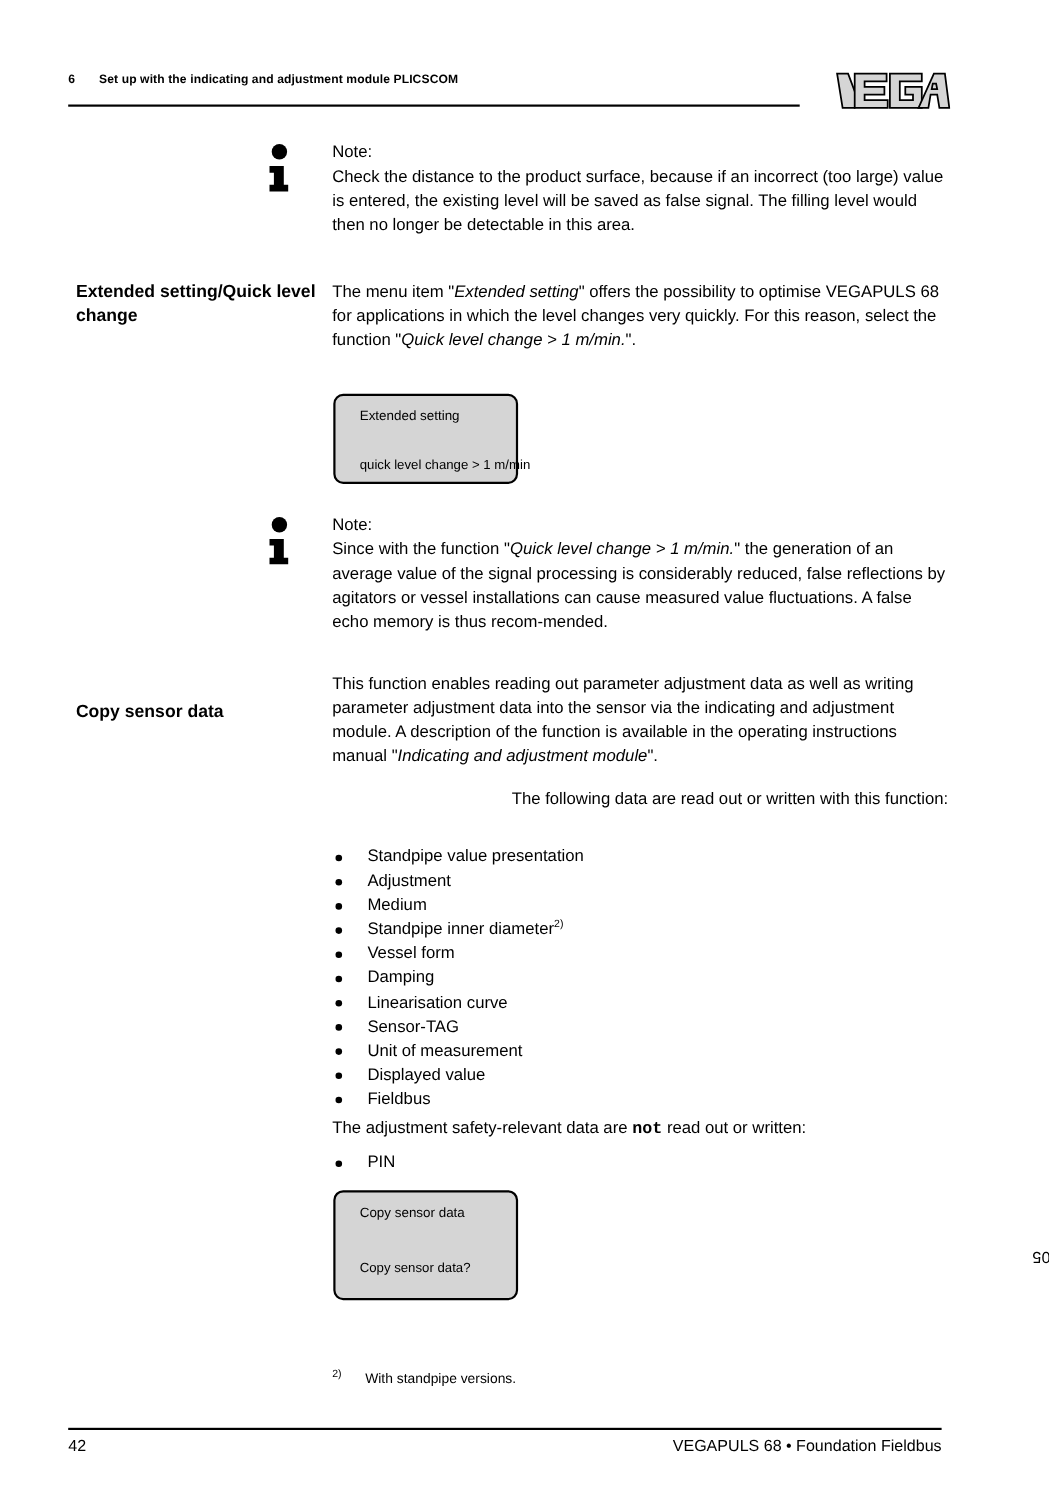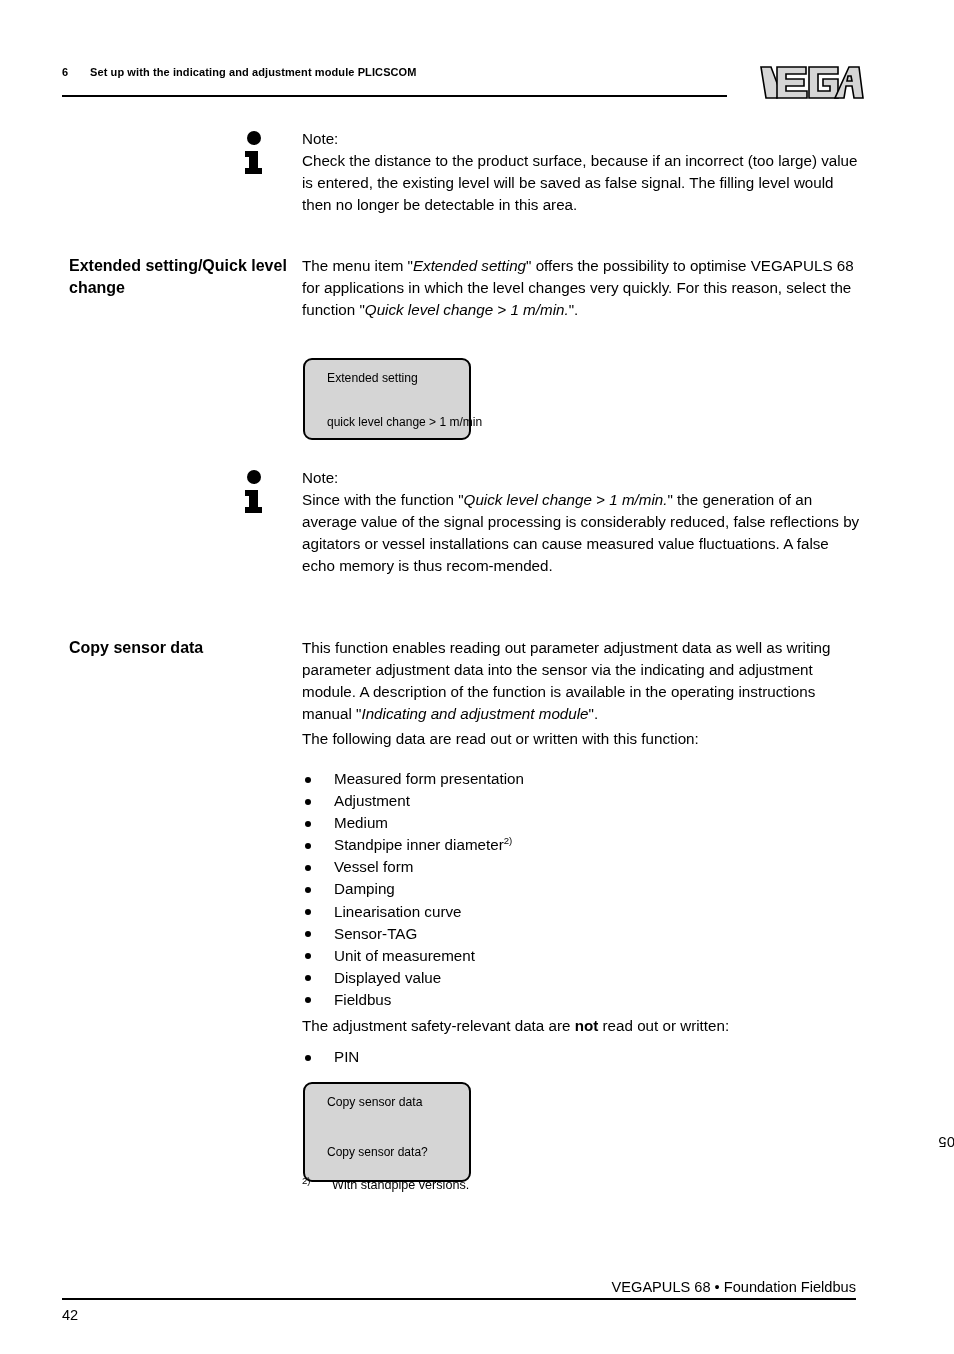--- a/index.html
+++ b/index.html
@@ -72,24 +72,24 @@
   .body-col {
     position: absolute;
     left: 302px;
     width: 560px;
     font-size: 15.2px;
     line-height: 22.1px;
     text-align: left;
   }
 
   .body-col p { margin: 0; }
-  .body-col p + p { margin-top: 3px; }
+  .body-col p + p { margin-top: 17px; text-align: right; }
 
   i, .it { font-style: italic; }
-  b, .bd { font-weight: bold; }
+  b, .bd { font-weight: bold; font-family: Liberation Mono, monospace; }
 
   
   .note {
     position: absolute;
     left: 240px;
     width: 622px;
   }
   .note-icon {
     position: absolute;
     left: 0;
@@ -164,21 +164,21 @@
   sup {
     font-size: 9.6px;
     vertical-align: super;
     line-height: 0;
   }
 
   
   .footnote {
     position: absolute;
     left: 302px;
-    top: 1177px;
+    top: 1245px;
     width: 560px;
     font-size: 12.6px;
     line-height: 17px;
   }
   .footnote .fn-mark {
     display: inline-block;
     width: 30px;
     font-size: 9.6px;
     vertical-align: super;
     line-height: 0;
@@ -195,21 +195,21 @@
   }
   .footer-page {
     position: absolute;
     left: 62px;
     top: 1307px;
     font-size: 14.6px;
   }
   .footer-doc {
     position: absolute;
     right: 98px;
-    top: 1279px;
+    top: 1307px;
     font-size: 14.6px;
     white-space: nowrap;
   }
 
   
   .side-code {
     position: absolute;
     right: 16px;
     top: 1150px;
     font-size: 14.6px;
@@ -288,29 +288,29 @@
     <div class="note-body">
       <div class="note-title">Note:</div>
       <div><span>Since with the function "</span><i>Quick level change &gt; 1 m/min.</i><span>" the generation of an average value of the signal processing is considerably reduced, false reflections by agitators or vessel installations can cause measured value fluctuations. A false echo memory is thus recom-mended.</span></div>
     </div>
   </div>
 
   <div class="side-head" style="top:637px;">
     <span>Copy sensor data</span>
   </div>
 
-  <div class="body-col" style="top:637px;">
+  <div class="body-col" style="top:611px;">
     <p><span>This function enables reading out parameter adjustment data as well as writing parameter adjustment data into the sensor via the indicating and adjustment module. A description of the function is available in the operating instructions manual "</span><i>Indicating and adjustment module</i><span>".</span></p>
     <p>The following data are read out or written with this function:</p>
   </div>
 
   <div class="blist" style="top:768px;">
       <div class="bitem">
         <span class="bdot"></span>
-        <span class="btext">Measured form presentation</span>
+        <span class="btext">Standpipe value presentation</span>
       </div>
       <div class="bitem">
         <span class="bdot"></span>
         <span class="btext">Adjustment</span>
       </div>
       <div class="bitem">
         <span class="bdot"></span>
         <span class="btext">Medium</span>
       </div>
       <div class="bitem">

